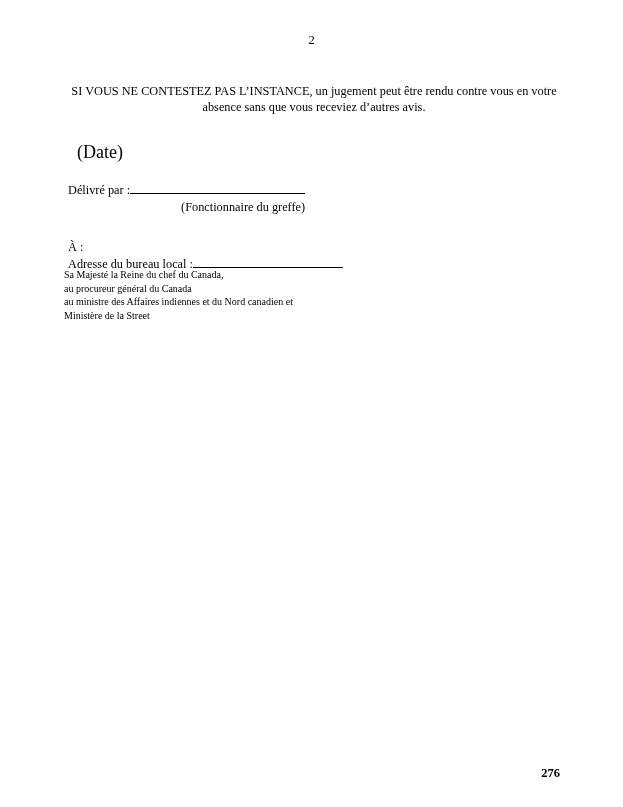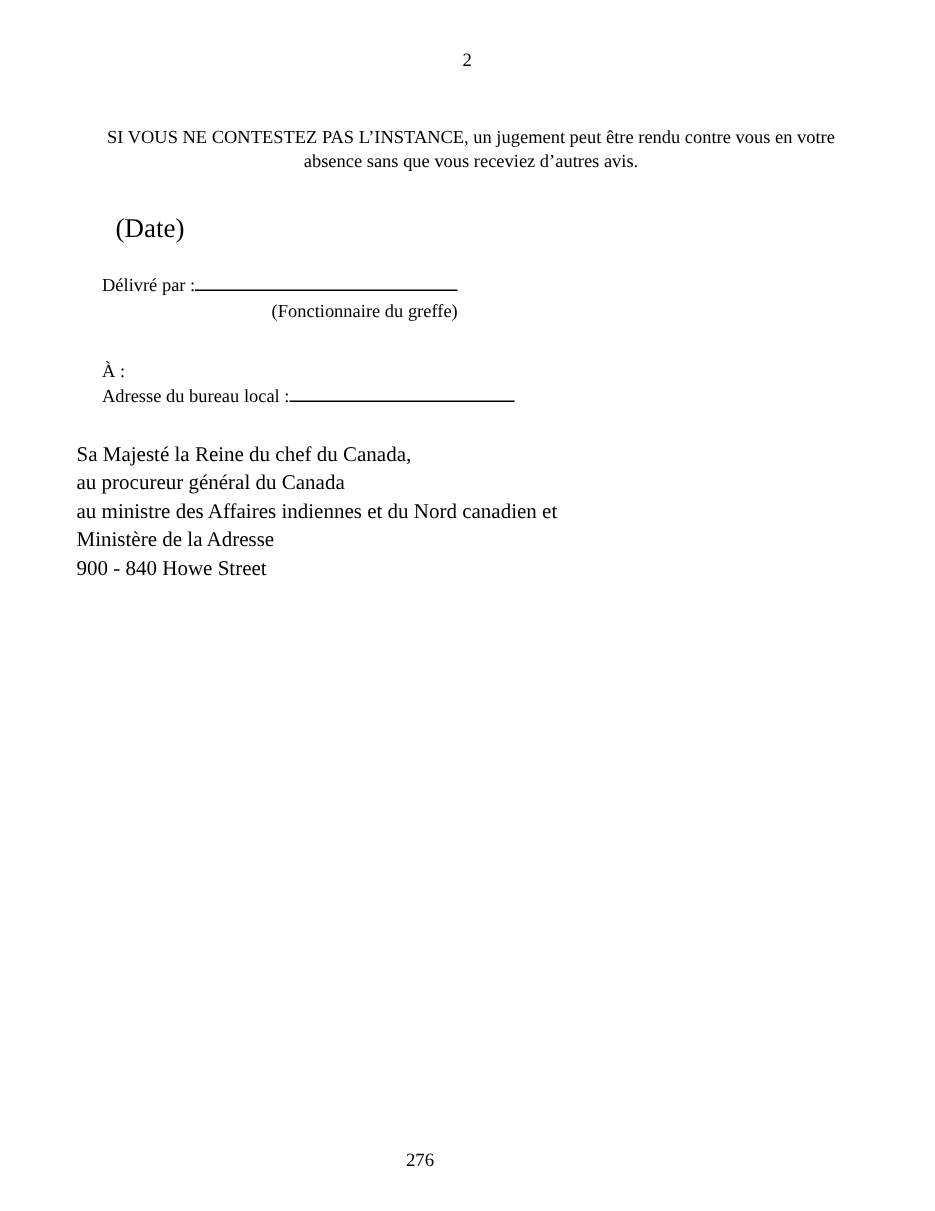--- a/index.html
+++ b/index.html
@@ -76,38 +76,38 @@
     margin-top: 44px;
   }
   .to-line {
     position: absolute;
     left: 68px;
     top: 240px;
     font-size: 12.3px;
   }
   .recipient-block {
     position: absolute;
-    left: 51px;
+    left: 64px;
     top: 268px;
-    font-size: 14px;
+    font-size: 10px;
     line-height: 1.35;
-    margin-top: 27px;
   }
   .recipient-block div {
     white-space: nowrap;
   }
   .page-number-bottom {
     position: absolute;
     left: 0;
     top: 766px;
     width: 623px;
-    text-align: center;
+    text-align: right;
     padding-right: 63px;
     box-sizing: border-box;
     font-size: 12.5px;
+    font-weight: bold;
   }
 </style>
 </head>
 <body>
 
 <div class="page">
 
   <div class="page-number-top">2</div>
 
   <div class="body-block">
@@ -126,19 +126,18 @@
   <div class="address-line">
     <span>Adresse du bureau local :</span><span class="fill-line fill-address"></span>
   </div>
 
   <div class="to-line">À :</div>
 
   <div class="recipient-block">
     <div>Sa Majesté la Reine du chef du Canada,</div>
     <div>au procureur général du Canada</div>
     <div>au ministre des Affaires indiennes et du Nord canadien et</div>
-    <div>Ministère de la Adresse</div>
-    <div>900 - 840 Howe Street</div>
+    <div>Ministère de la Street</div>
   </div>
 
   <div class="page-number-bottom">276</div>
 
 </div>
 
 </body></html>

